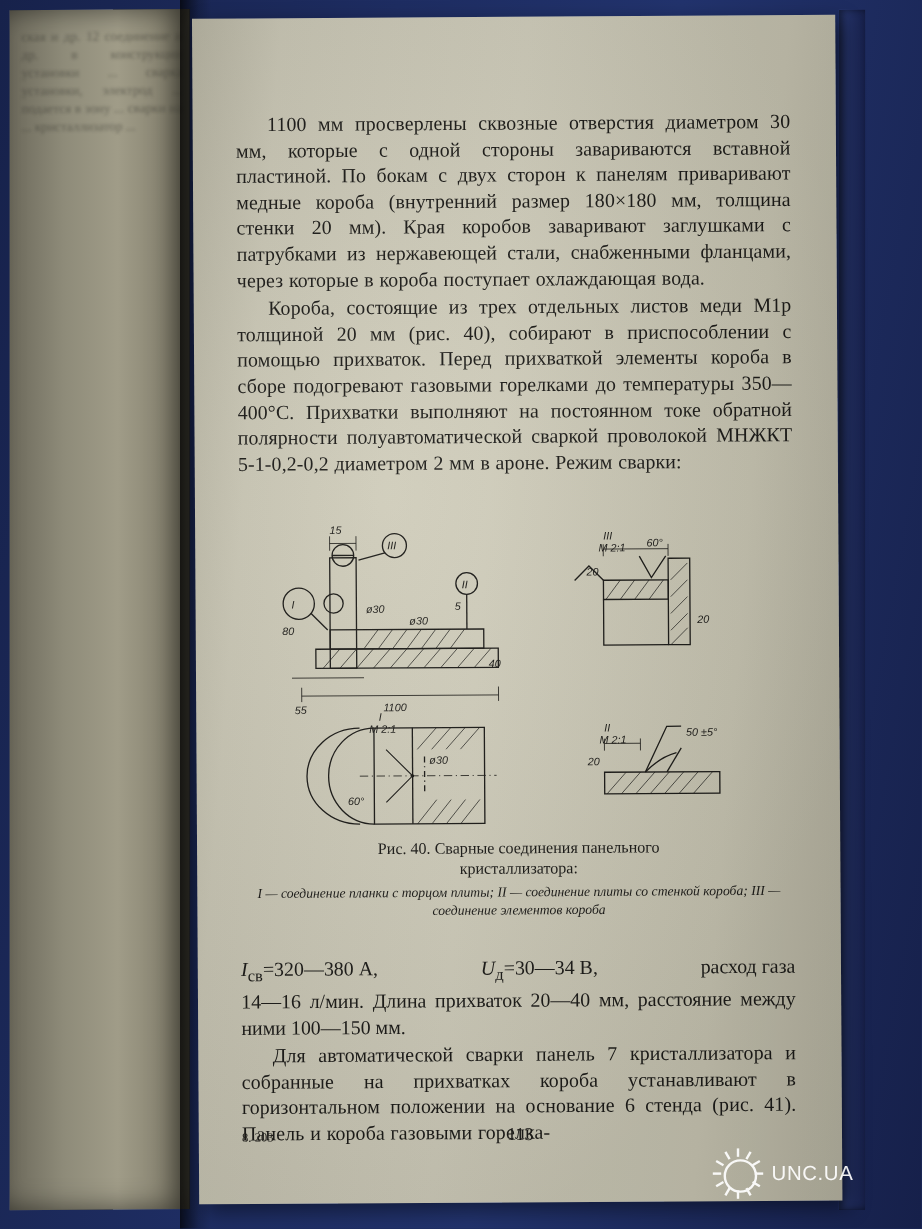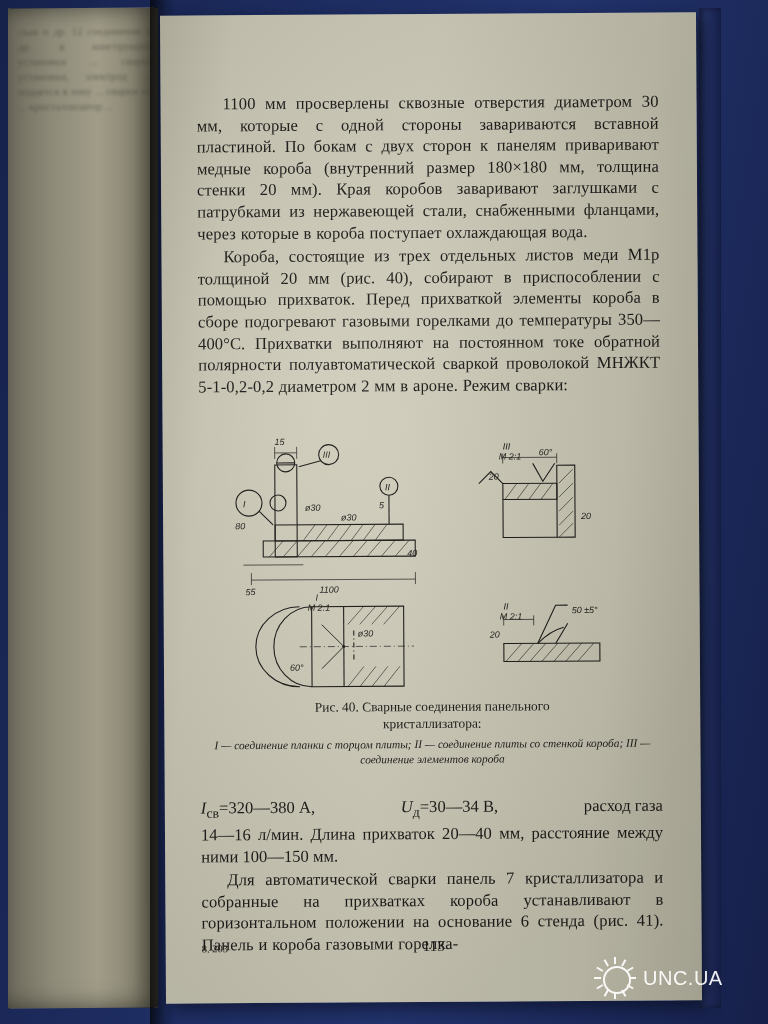--- a/index.html
+++ b/index.html
@@ -85,21 +85,21 @@
   
   .wm{
     position:absolute;right:24px;bottom:16px;width:150px;height:60px;
     display:flex;align-items:center;gap:7px;opacity:.92;
   }
   .wm .sun{position:relative;width:42px;height:42px;}
   .wm .sun .ring{
     position:absolute;left:9px;top:9px;width:24px;height:24px;border:2px solid #fff;border-radius:50%;
   }
   .wm .sun .ray{position:absolute;left:20px;top:0;width:2px;height:7px;background:#fff;transform-origin:1px 21px;}
-  .wm .txt{color:#fff;font-family:"Liberation Sans",sans-serif;font-size:20px;letter-spacing:.5px;}
+  .wm .txt{color:#fff;font-family:"Liberation Sans",sans-serif;font-size:17px;letter-spacing:.5px;}
 
   svg text{font-family:"Liberation Sans",sans-serif;}
 </style>
 </head>
 <body>
 
 <div class="scene">
   <div class="cover"></div>
 
   <div class="left-page">

